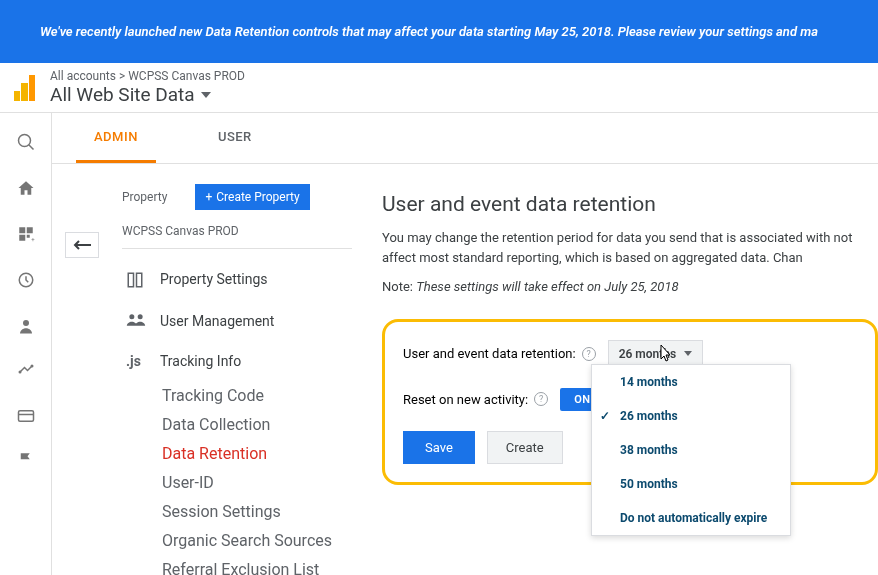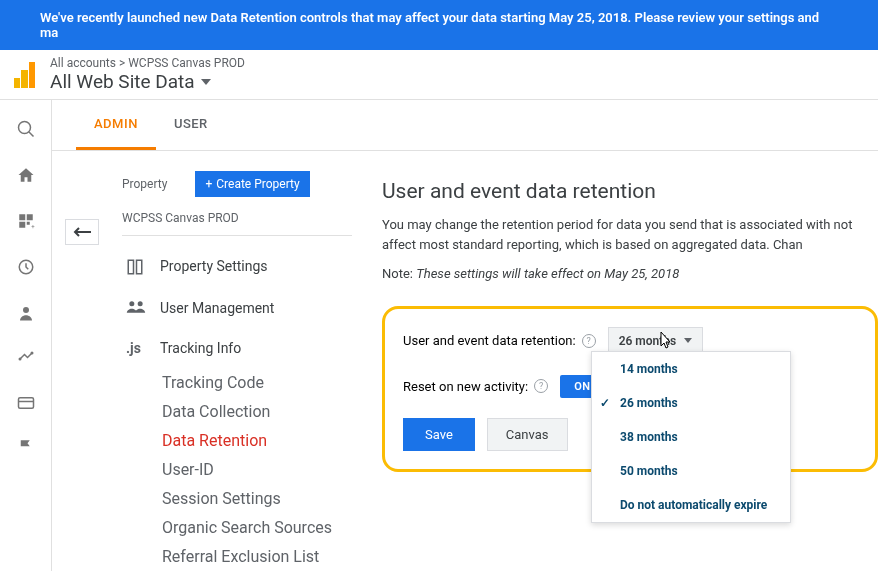--- a/index.html
+++ b/index.html
@@ -1,32 +1,32 @@
 <!DOCTYPE html>
 <html><head>
 <meta charset="utf-8">
 <style>
 * { margin: 0; padding: 0; box-sizing: border-box; font-family: Roboto, Arial, sans-serif; }
 body { width: 878px; height: 575px; overflow: hidden; background: #fff; }
-.banner { background: #1a73e8; color: #fff; padding: 10px 40px; font-size: 13px; font-weight: 600; }
+.banner { background: #1a73e8; color: #fff; padding: 24px 40px; font-size: 13px; font-weight: 600; font-style: italic; }
 .header { display: flex; align-items: center; padding: 8px 14px; border-bottom: 1px solid #e0e0e0; height: 50px; }
 .logo { width: 22px; height: 26px; margin-right: 14px; display: flex; align-items: flex-end; }
 .logo-bar { width: 7px; margin-right: 1px; background: #f4b400; }
 .logo .b1 { height: 10px; }
 .logo .b2 { height: 18px; }
 .logo .b3 { height: 26px; background: #ff9800; }
 .header-text { flex: 1; }
 .breadcrumb { font-size: 12px; color: #5f6368; }
 .breadcrumb span { color: #5f6368; }
 .header-title { font-size: 19px; color: #3c4043; display: flex; align-items: center; gap: 6px; }
 .main-area { display: flex; height: calc(575px - 38px - 66px); }
 .icon-rail { width: 52px; border-right: 1px solid #e0e0e0; display: flex; flex-direction: column; align-items: center; padding-top: 20px; gap: 28px; }
 .icon-rail .ic { color: #757575; cursor: pointer; }
 .content { flex: 1; display: flex; flex-direction: column; }
-.tabs { display: flex; border-bottom: 1px solid #e0e0e0; padding-left: 24px; }
+.tabs { display: flex; border-bottom: 1px solid #e0e0e0; padding-left: 24px; gap: 44px; }
 .tab { padding: 16px 18px; font-size: 13px; font-weight: 500; color: #5f6368; letter-spacing: 0.5px; cursor: pointer; }
 .tab.active { color: #f57c00; border-bottom: 3px solid #f57c00; }
 .work { display: flex; flex: 1; }
 .back-col { width: 60px; display: flex; justify-content: center; padding-top: 68px; }
 .back-btn { width: 34px; height: 26px; border: 1px solid #dadce0; background: #fff; display: flex; align-items: center; justify-content: center; cursor: pointer; }
 .prop-col { width: 250px; padding: 20px 10px; }
 .prop-head { display: flex; align-items: center; gap: 28px; margin-bottom: 10px; }
 .prop-label { font-size: 12px; color: #5f6368; }
 .create-btn { background: #1a73e8; color: #fff; border: none; padding: 6px 10px; font-size: 12px; cursor: pointer; display: flex; align-items: center; gap: 4px; }
 .prop-name { font-size: 12px; color: #5f6368; padding: 4px 0 10px; border-bottom: 1px solid #e0e0e0; margin-bottom: 10px; }
@@ -190,42 +190,42 @@
           <div class="sub-item">Organic Search Sources</div>
           <div class="sub-item">Referral Exclusion List</div>
           <div class="sub-item">Search Term Exclusion List</div>
         </div>
       </div>
 
       <div class="panel">
         <h1>User and event data retention</h1>
         <p>You may change the retention period for data you send that is associated with not affect most standard reporting, which is based on aggregated data. Chan</p>
         <p class="note">
-          <span>Note: </span><em>These settings will take effect on May 25, 2018</em>
+          <span>Note: </span><em>These settings will take effect on July 25, 2018</em>
         </p>
 
         <div class="highlight-box" style="position:relative;">
           <div class="row">
             <span>User and event data retention:</span>
             <span class="help-icon">?</span>
             <div class="select-btn" style="margin-left:6px;">
               <span>26 months</span>
               <svg width="8" height="5">
                   <path d="M0 0h8L4 5z" fill="#5f6368"></path>
                 </svg>
             </div>
           </div>
           <div class="row">
             <span>Reset on new activity:</span>
             <span class="help-icon">?</span>
             <span class="toggle-on" style="margin-left:6px;">ON</span>
           </div>
           <div class="btn-row">
             <button class="save-btn">Save</button>
-            <button class="cancel-btn">Canvas</button>
+            <button class="cancel-btn">Create</button>
           </div>
 
           <div class="dropdown">
             <div class="dd-item">14 months</div>
             <div class="dd-item"><span class="check">✓</span><span>26 months</span></div>
             <div class="dd-item">38 months</div>
             <div class="dd-item">50 months</div>
             <div class="dd-item">Do not automatically expire</div>
           </div>
 

